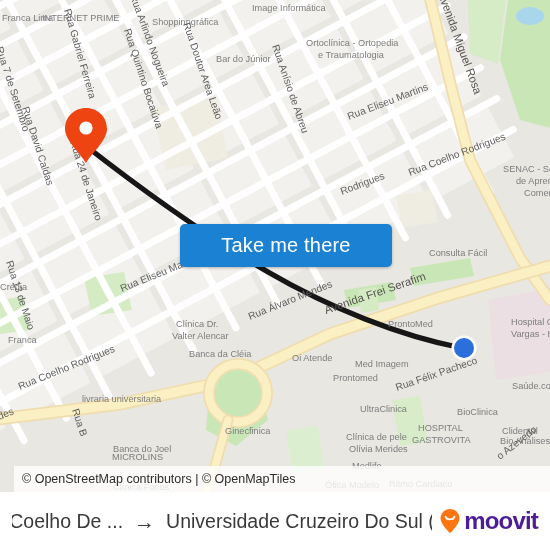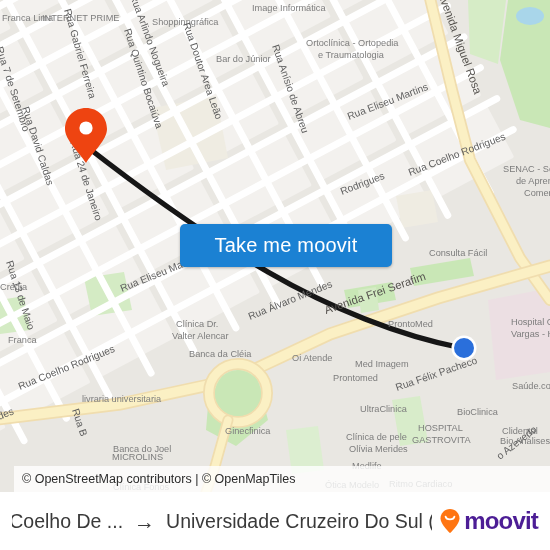--- a/index.html
+++ b/index.html
@@ -277,21 +277,21 @@
           <circle cx="464" cy="348" r="12.5" fill="#ffffff"></circle>
           <circle cx="464" cy="348" r="10" fill="#2a6fdb"></circle>
         </g>
       </g>
     </svg>
 
     <div id="attrib">© OpenStreetMap contributors | © OpenMapTiles</div>
   </div>
 
   <div id="cta">
-    <span>Take me moovit</span>
+    <span>Take me there</span>
   </div>
 
   <div id="bottom">
     <div id="route-line">
       <span>Rua Coelho De ...</span>
       <span id="arrow">→</span>
       <span>Universidade Cruzeiro Do Sul (Un...</span>
     </div>
     <div id="logo">
       <svg width="24" height="26" viewBox="0 0 24 26">

